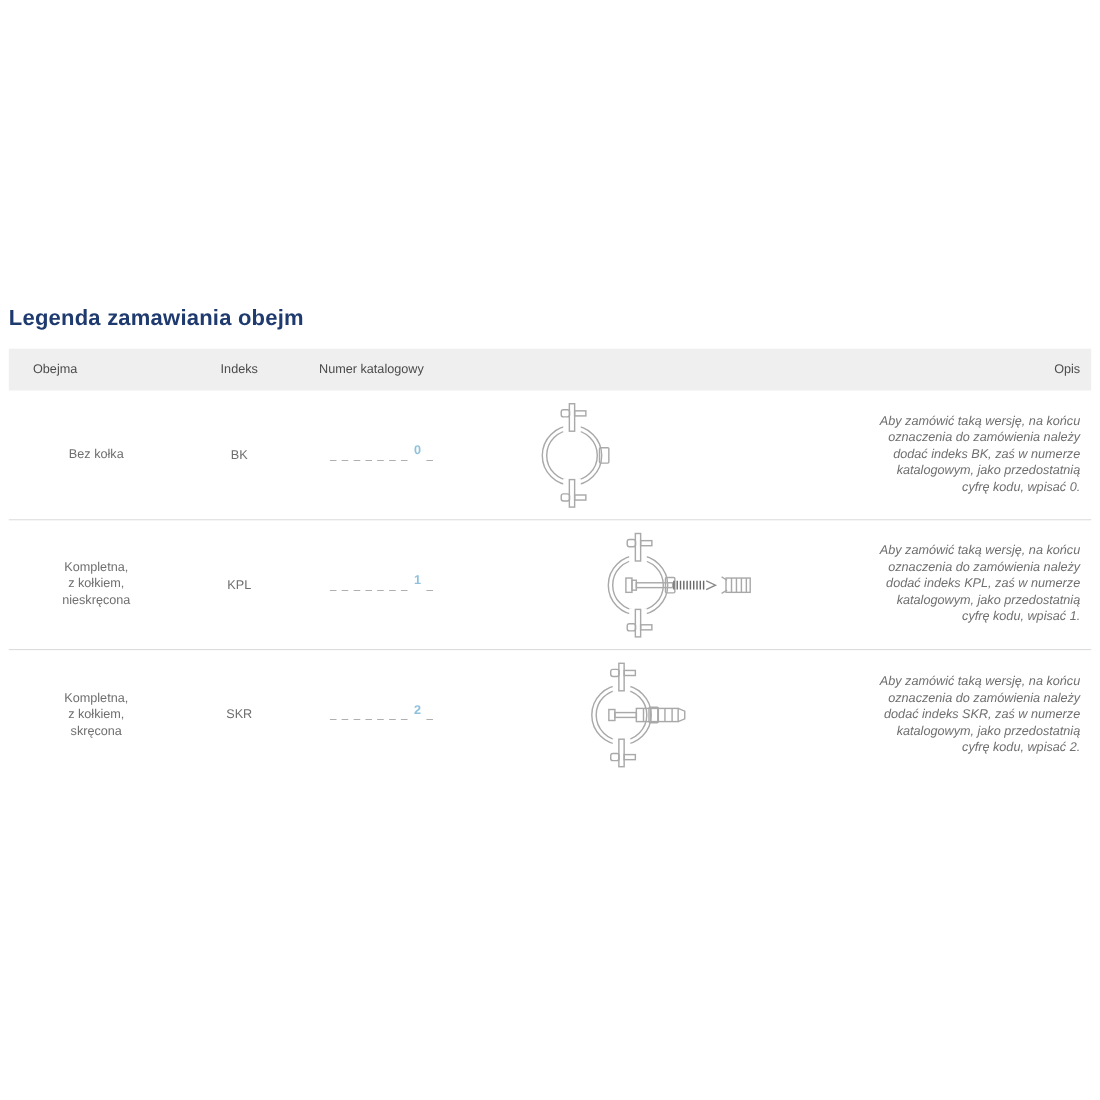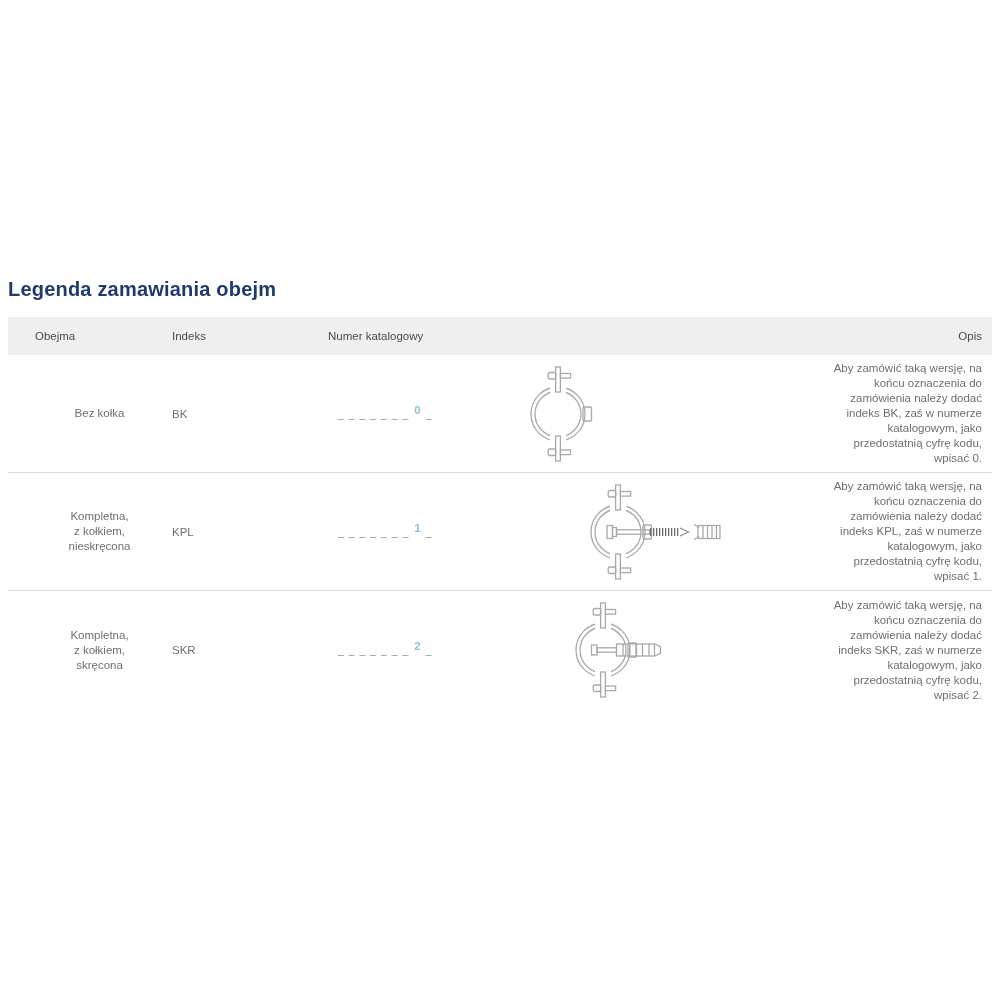--- a/index.html
+++ b/index.html
@@ -26,35 +26,35 @@
   .thead{
     display:flex;align-items:center;height:38px;
     background:var(--c-header-bg);
     font-size:11.5px;color:#4b4b4b;
   }
   .trow{
     display:flex;align-items:center;height:118px;
     font-size:11.5px;
   }
   .trow.sep{border-bottom:1px solid #dcdcdc;}
-  .c1{width:137px;padding-left:8px;flex:none;margin-left:19px;}
-  .c2{width:137px;padding-left:8px;flex:none;}
-  .c3{width:138px;padding-left:8px;flex:none;margin-left:19px;}
+  .c1{width:137px;padding-left:22px;flex:none;}
+  .c2{width:137px;padding-left:8px;flex:none;text-align:center;}
+  .c3{width:138px;padding-left:8px;flex:none;}
   .c4{width:337px;flex:none;}
   .c5{flex:1;padding-left:8px;padding-right:10px;text-align:right;}
   .cell-obejma{white-space:pre-line;line-height:15px;color:var(--c-text);text-align:center;}
   .cell-indeks{color:var(--c-text);}
   .catalog{padding-left:18px;font-size:10.5px;letter-spacing:1px;color:var(--c-dash);white-space:nowrap;font-weight:bold;}
   .catalog .digit{
     display:inline-block;transform:translateY(-4px);
     color:var(--c-digit);font-size:11.5px;letter-spacing:0;
     margin:0 1px;
   }
   .cell-img svg{display:block;margin-left:55px;}
-  .cell-desc{padding-left:33px;line-height:15px;color:var(--c-text);}
+  .cell-desc{padding-left:33px;line-height:15px;color:var(--c-text);font-style:italic;}
   .defs{position:absolute;width:0;height:0;overflow:hidden;}
 </style>
 </head>
 <body>
 
 <svg class="defs" aria-hidden="true">
   <symbol id="clamp" viewBox="0 0 90 104">
     <g fill="none" stroke="#a9a9a9" stroke-width="1.3">
       <circle cx="45" cy="52" r="27"></circle>
       <circle cx="45" cy="52" r="23"></circle>

